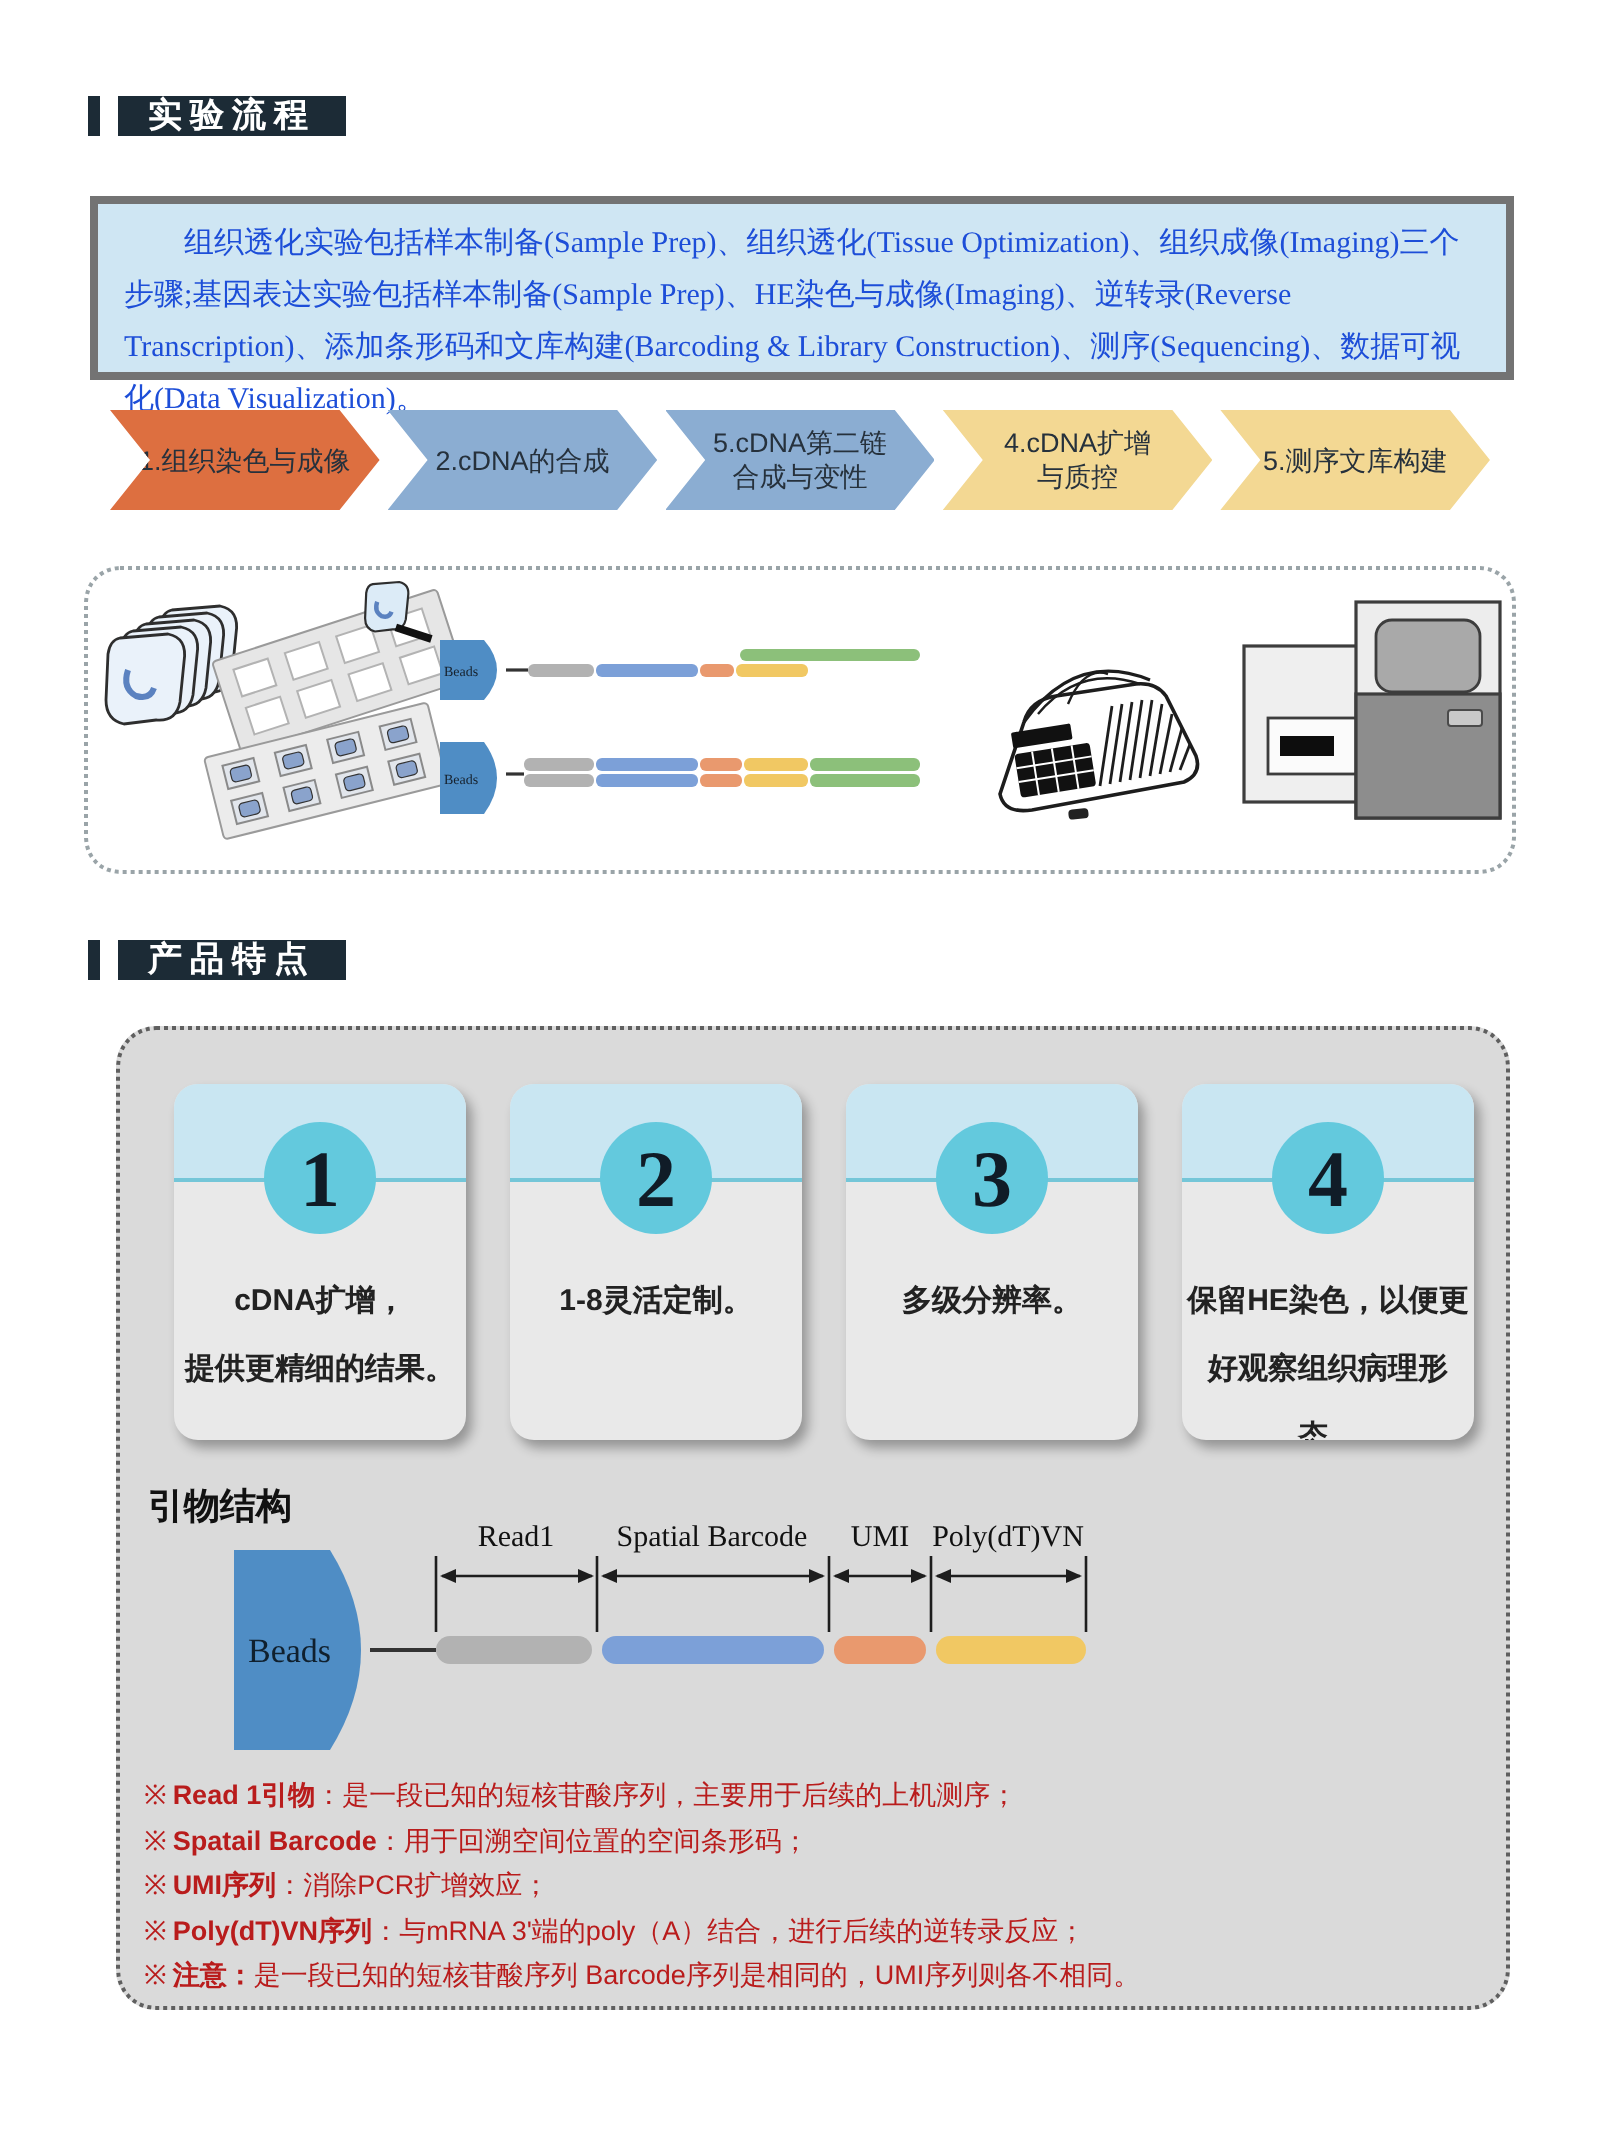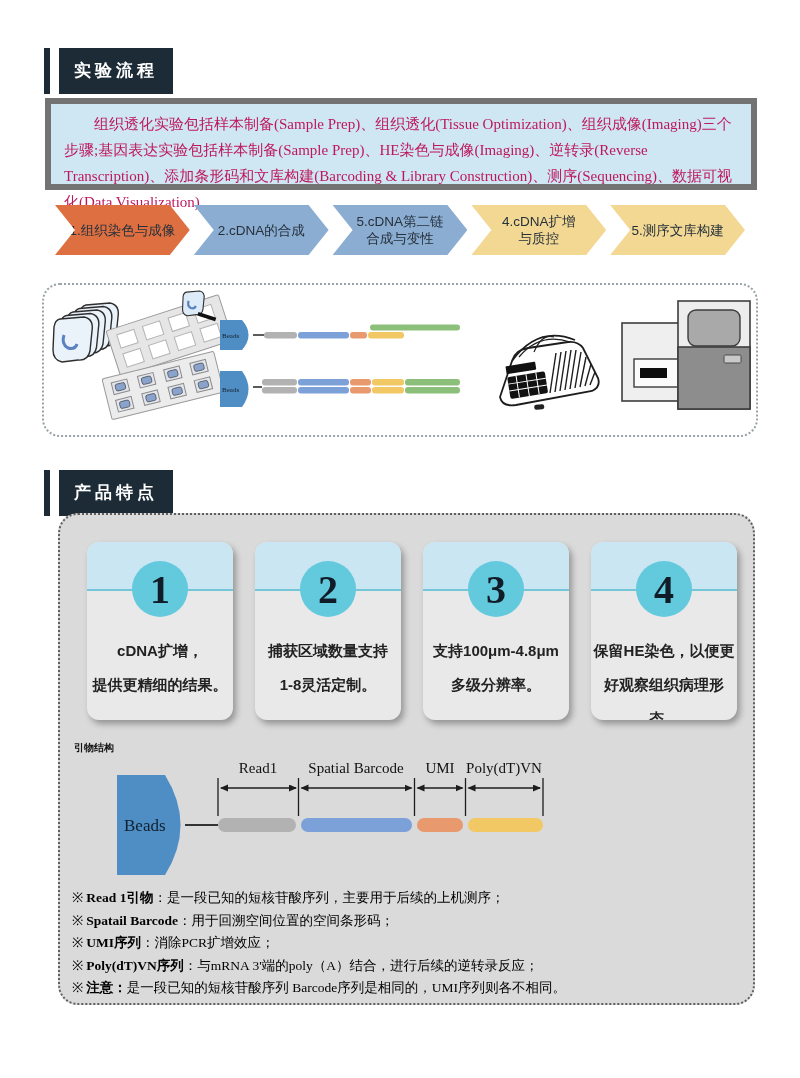--- a/index.html
+++ b/index.html
@@ -3,26 +3,26 @@
 <meta charset="utf-8">
 <style>
   html,body{margin:0;padding:0;background:#fff;}
   .page{position:relative;width:800px;height:1078px;background:#ffffff;overflow:hidden;
         font-family:"Liberation Sans",sans-serif;color:#222;}
 
   
   .sec-head{position:absolute;display:flex;align-items:stretch;}
   .sec-bar{width:6px;background:#1c2b36;margin-right:9px;}
   .sec-title{background:#1c2b36;color:#fff;font-weight:bold;font-size:17px;
-             letter-spacing:4px;padding:13px 15px;line-height:20px;}
+             letter-spacing:4px;padding:0 15px;line-height:20px;}
 
   
   .intro{position:absolute;left:45px;top:98px;width:712px;height:92px;box-sizing:border-box;
-         background:#cfe6f3;border:6px solid #737373;padding:7px 13px;
-         font-family:"Liberation Serif",serif;font-size:15px;line-height:26px;color:#be185d;}
+         background:#cfe6f3;border:4px solid #737373;padding:7px 13px;
+         font-family:"Liberation Serif",serif;font-size:15px;line-height:26px;color:#1d4ed8;}
   .intro p{margin:0;text-indent:2em;}
 
   
   .steps{position:absolute;left:55px;top:205px;width:690px;height:50px;display:flex;gap:4px;}
   .step{flex:1;display:flex;align-items:center;justify-content:center;text-align:center;
         font-size:13.5px;line-height:17px;color:#26313c;white-space:pre-line;
         clip-path:polygon(0% 0%,calc(100% - 20px) 0%,100% 50%,calc(100% - 20px) 100%,0% 100%,20px 50%);
         padding:0 10px;}
 
   
@@ -38,26 +38,26 @@
         overflow:hidden;box-shadow:3px 4px 6px rgba(0,0,0,.32);}
   .card-band{height:47px;background:#c9e6f2;border-bottom:2px solid #74c6d8;}
   .card-circle{position:absolute;left:50%;top:19px;transform:translateX(-50%);
                width:56px;height:56px;border-radius:50%;background:#63c9dd;
                display:flex;align-items:center;justify-content:center;}
   .card-num{font-family:"Liberation Serif",serif;font-weight:bold;font-size:40px;color:#101c27;}
   .card-text{position:absolute;left:0;right:0;top:92px;text-align:center;
              font-weight:bold;font-size:15px;line-height:34px;color:#222;}
 
   
-  .primer-title{position:absolute;left:14px;top:226px;font-weight:bold;font-size:10px;color:#111;}
+  .primer-title{position:absolute;left:14px;top:226px;font-weight:bold;font-size:18px;color:#111;}
   .primer-svg{position:absolute;left:12px;top:243px;}
 
   
-  .notes{position:absolute;left:12px;top:372px;font-family:Liberation Serif, serif;
-         font-size:13.5px;line-height:22.5px;color:#000000;}
+  .notes{position:absolute;left:12px;top:372px;font-family:Liberation Sans, sans-serif;
+         font-size:13.5px;line-height:22.5px;color:#b91c1c;}
   .note b{font-weight:bold;}
   .note .mk{margin-right:3px;}
 </style>
 </head>
 <body>
 
 <div class="page">
 
   <div class="sec-head" style="left:44px;top:48px;">
     <div class="sec-bar"></div>
@@ -240,31 +240,29 @@
             <div>cDNA扩增，</div>
             <div>提供更精细的结果。</div>
           </div>
       </div>
       <div class="card">
         <div class="card-band"></div>
         <div class="card-circle">
             <span class="card-num">2</span>
           </div>
         <div class="card-text">
-            <div>捕获区域数量支持</div>
             <div>1-8灵活定制。</div>
           </div>
       </div>
       <div class="card">
         <div class="card-band"></div>
         <div class="card-circle">
             <span class="card-num">3</span>
           </div>
         <div class="card-text">
-            <div>支持100μm-4.8μm</div>
             <div>多级分辨率。</div>
           </div>
       </div>
       <div class="card">
         <div class="card-band"></div>
         <div class="card-circle">
             <span class="card-num">4</span>
           </div>
         <div class="card-text">
             <div>保留HE染色，以便更</div>

